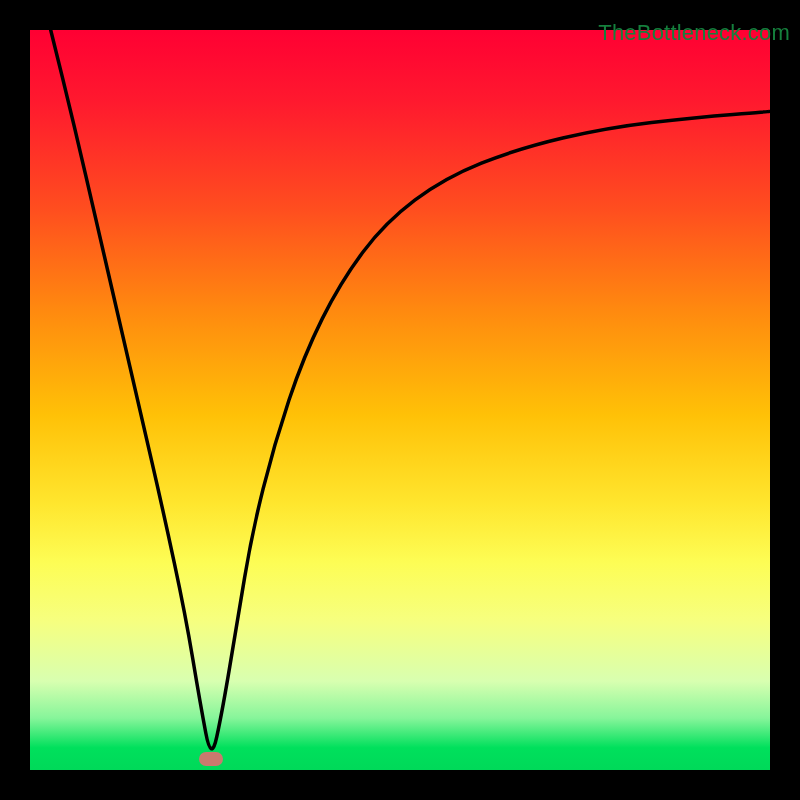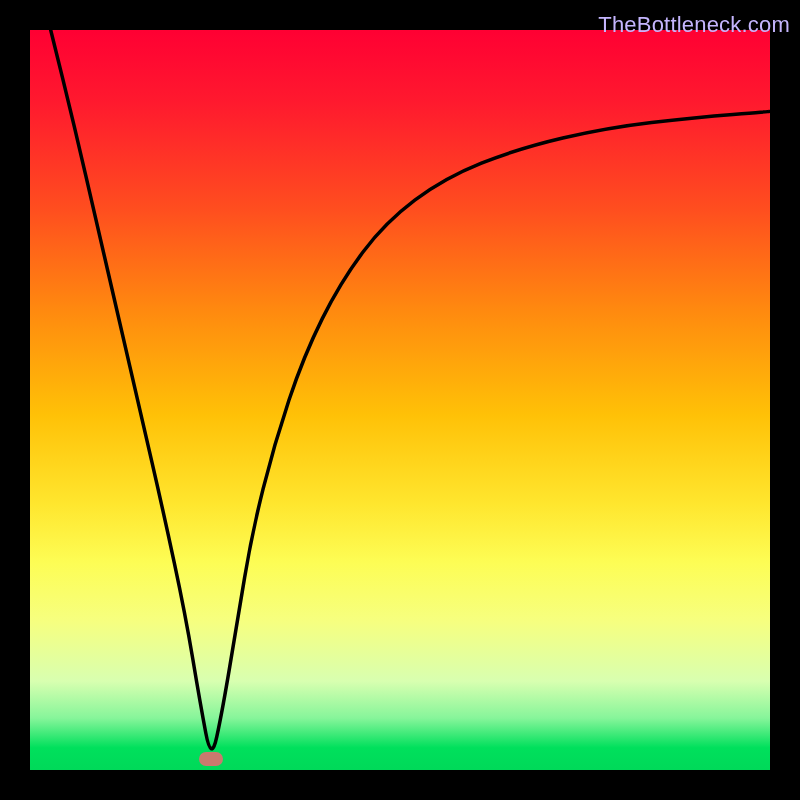--- a/index.html
+++ b/index.html
@@ -34,23 +34,23 @@
       #fdfd55 72%,
       #f6ff80 80%,
       #d8ffb0 88%,
       #86f59a 93%,
       #00e05c 97%,
       #00d959 100%
     );
   }
   .watermark {
     position: absolute;
-    top: 12px;
+    top: 20px;
     right: 10px;
-    color: #c4b5fd;
+    color: #15803d;
     font-size: 22px;
     font-weight: 500;
     letter-spacing: 0.2px;
   }
   .curve-svg {
     position: absolute;
     left: 30px;
     top: 30px;
     width: 740px;
     height: 740px;

